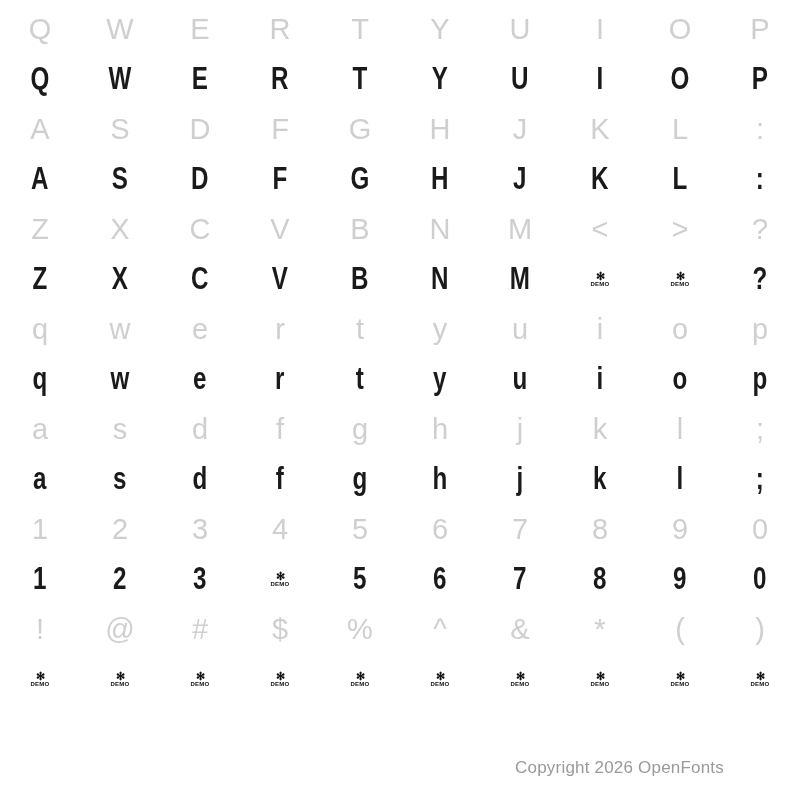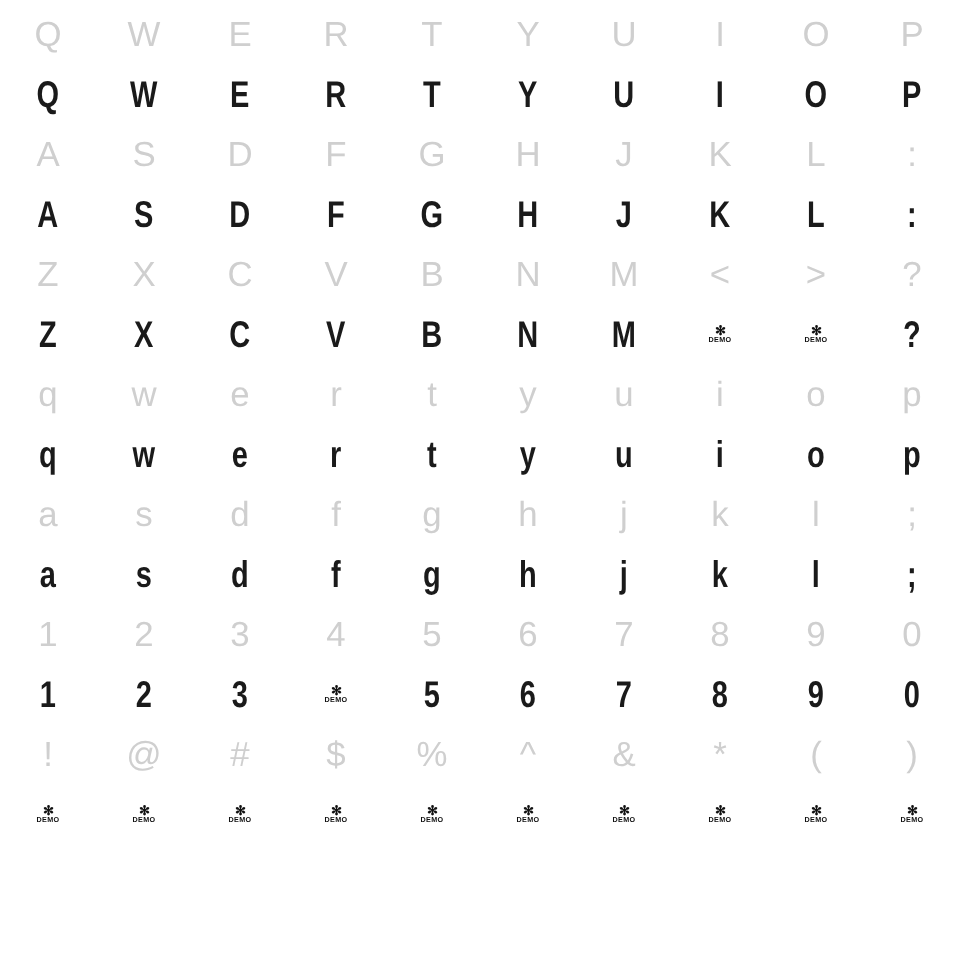--- a/index.html
+++ b/index.html
@@ -331,13 +331,14 @@
           </span>
         </div>
         <div class="cell demo">
           <span class="demo-mark">
             <span class="burst">✻</span>
             <span class="word">DEMO</span>
           </span>
         </div>
       </div>
     </div>
+  <div class="footer">Copyright 2026 OpenFonts</div>
 </div>
 
 </body></html>

